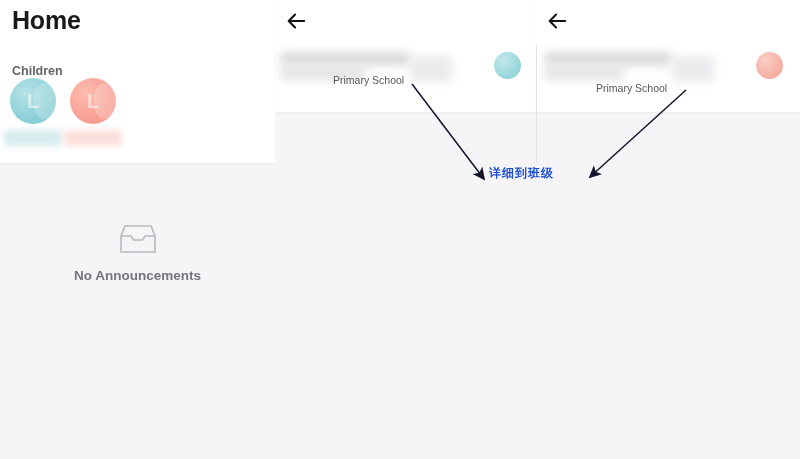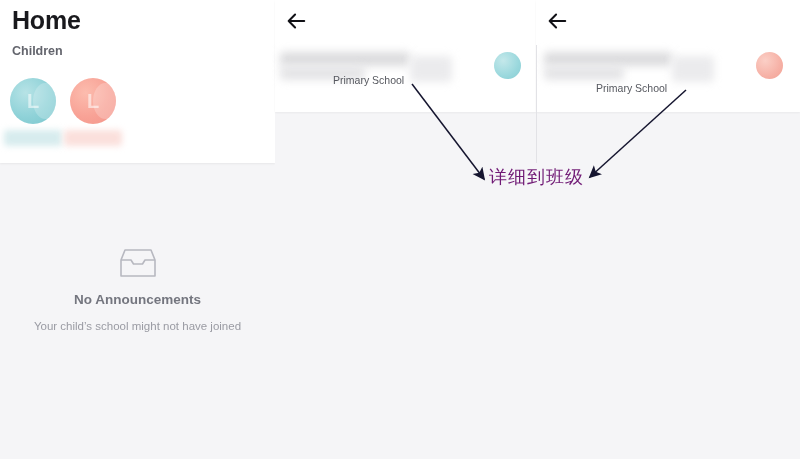--- a/index.html
+++ b/index.html
@@ -39,21 +39,21 @@
   .home-title {
     position: absolute;
     left: 12px; top: 6px;
     font-size: 25px;
     font-weight: bold;
     color: #19191d;
     letter-spacing: -0.2px;
   }
   .children-label {
     position: absolute;
-    left: 12px; top: 44px;
+    left: 12px; top: 64px;
     font-size: 12.5px;
     font-weight: bold;
     color: #63656d;
   }
   .avatar-row {
     position: absolute;
     left: 10px; top: 78px;
     display: flex;
     gap: 14px;
   }
@@ -112,21 +112,21 @@
     line-height: 1.2;
   }
   .empty-sub {
     font-size: 11.5px;
     color: #9a9ba3;
     line-height: 1.6;
     margin: 0;
   }
 
   #left-empty {
-    left: 0; top: 248px; width: 275px;
+    left: 0; top: 224px; width: 275px;
   }
   #mid-empty {
     left: 290px; top: 205px; width: 228px;
   }
 
   
   .phone-panel {
     position: absolute;
     top: 0;
     height: 459px;
@@ -180,23 +180,23 @@
   
   #annotation-layer {
     position: absolute;
     left: 0; top: 0;
     width: 800px; height: 459px;
     pointer-events: none;
   }
   .annot-text {
     position: absolute;
     font-family: "DejaVu Sans", sans-serif;
-    font-size: 18px;
-    font-weight: normal;
-    color: #701a75;
+    font-size: 12px;
+    font-weight: bold;
+    color: #1d4ed8;
     white-space: nowrap;
     letter-spacing: 1px;
   }
   #annot-label { left: 489px; top: 165px; }
 
   .watermark {
     position: absolute;
     right: 14px; bottom: 13px;
     font-family: "DejaVu Sans", sans-serif;
     font-size: 8px;
@@ -234,21 +234,20 @@
         </div>
       </div>
     </div>
 
     <div class="empty-block" id="left-empty">
       <svg class="empty-icon" width="42" height="32" viewBox="0 0 42 32">
         <path d="M4 12 L8 2 H34 L38 12 V28 H4 Z" fill="none" stroke="#b7b8c0" stroke-width="1.6" stroke-linejoin="round"></path>
         <path d="M4 12 H14 l2.5 4 h9 L28 12 H38" fill="none" stroke="#b7b8c0" stroke-width="1.6" stroke-linejoin="round"></path>
       </svg>
       <p class="empty-title">No Announcements</p>
-      <p class="empty-sub">Your child’s school might not have joined</p>
     </div>
   </div>
 
   <div class="phone-panel" id="mid-panel">
     <div class="panel-header">
       <svg class="back-icon" viewBox="0 0 24 24">
         <path d="M21 12 H4 M11 5 L4 12 L11 19" fill="none" stroke="#111116" stroke-width="2.2" stroke-linecap="round" stroke-linejoin="round"></path>
       </svg>
       <div class="hdr-blur" style="left:5px; top:52px; width:130px; height:14px;"></div>
       <div class="hdr-blur" style="left:5px; top:66px; width:85px; height:14px; background:#e4e4e6;"></div>

